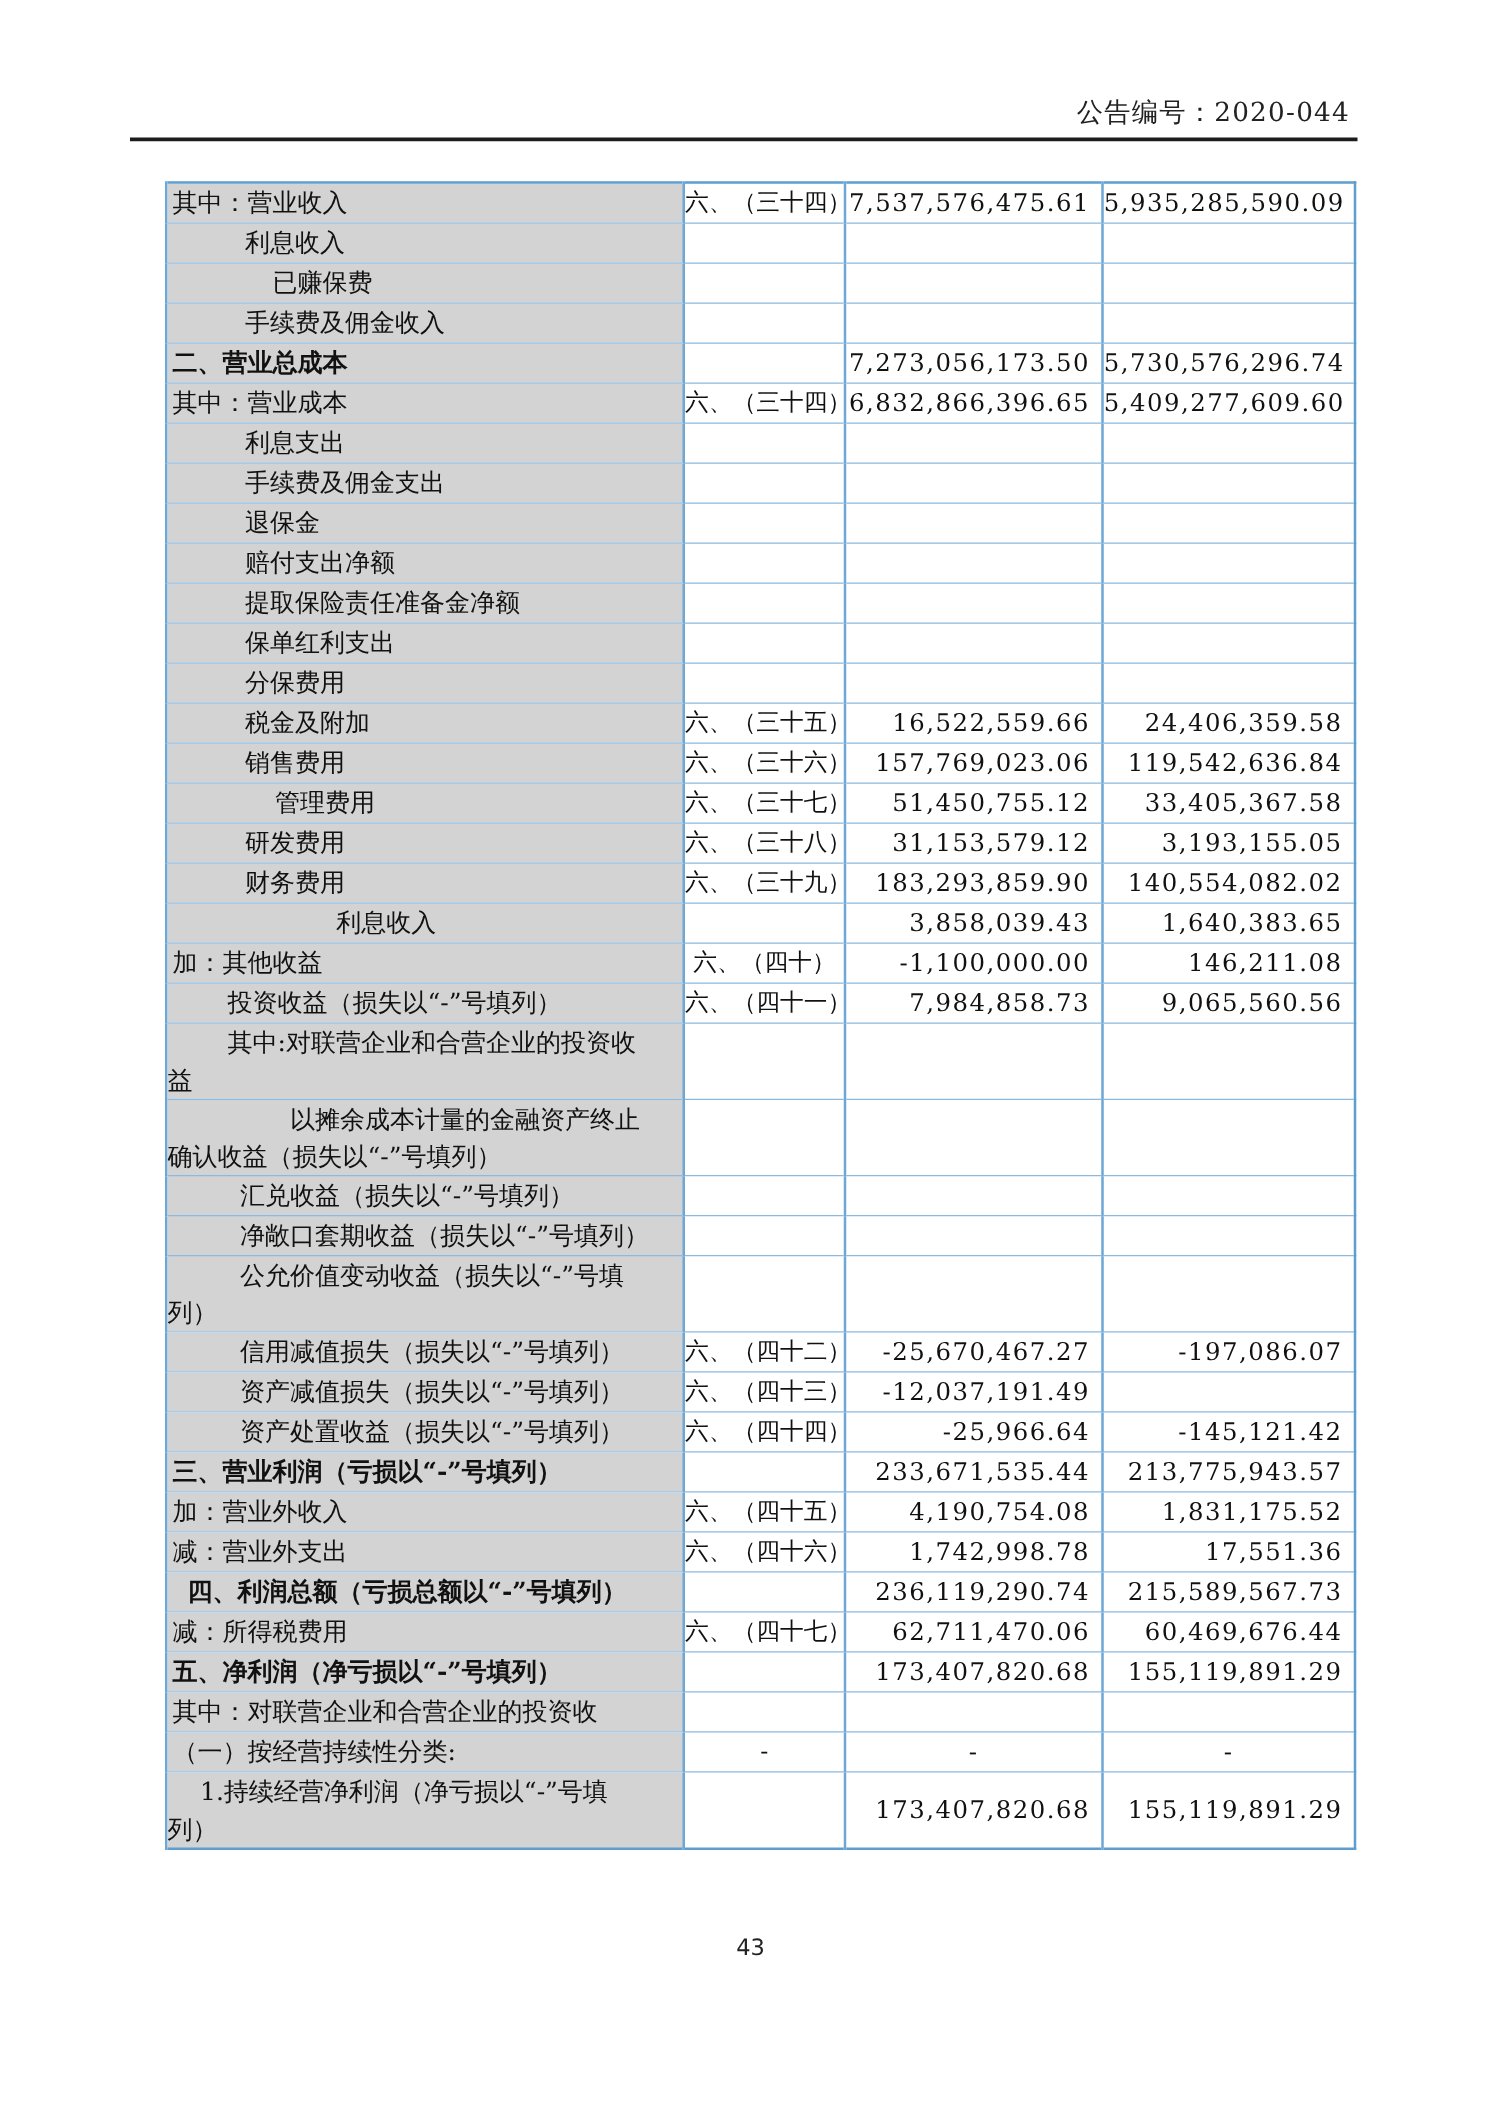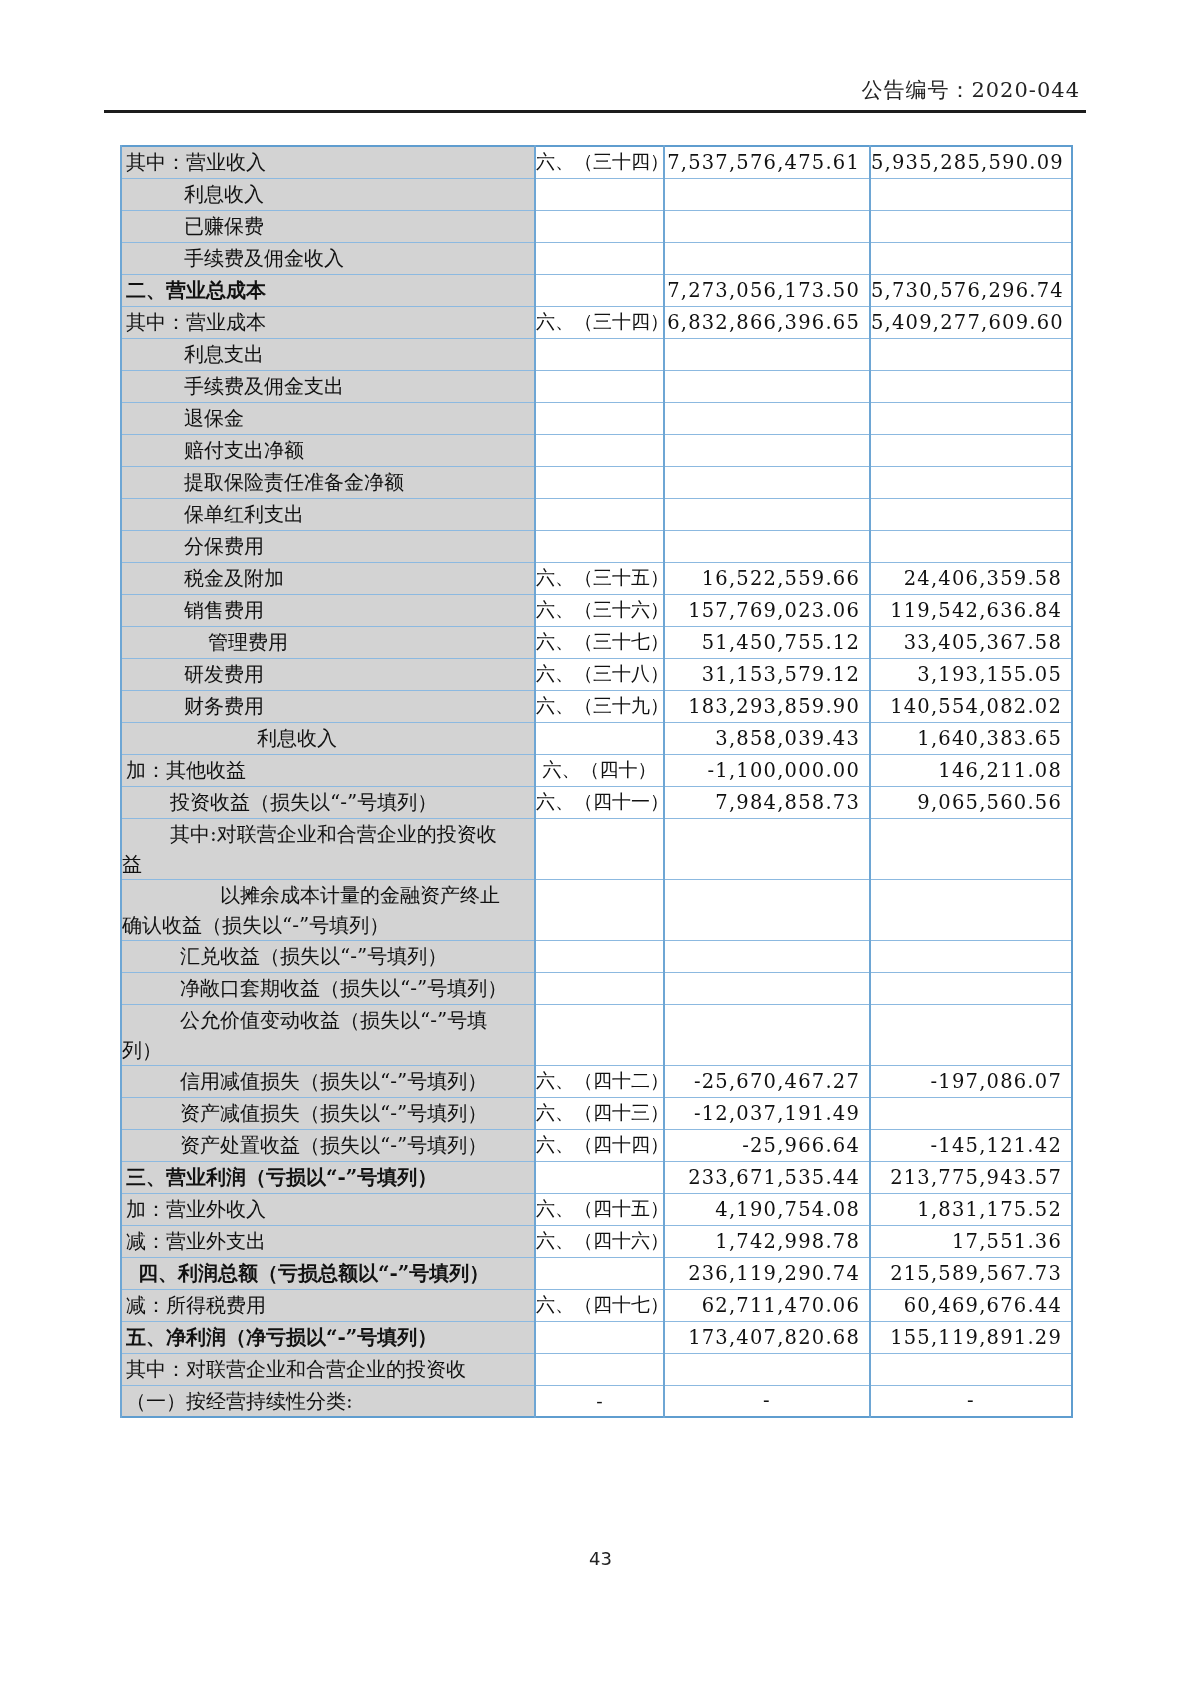--- a/index.html
+++ b/index.html
@@ -10,21 +10,21 @@
   }
   .page-header{
     position:absolute;top:76px;right:120px;
     font-size:21px;letter-spacing:1px;color:#222;
   }
   .header-rule{
     position:absolute;top:110px;left:104px;width:982px;height:2.5px;
     background:#1c1c1c;
   }
   table.fin{
-    position:absolute;top:145px;left:120px;width:951px;
+    position:absolute;top:145px;left:132px;width:951px;
     border-collapse:collapse;table-layout:fixed;
     border:2px solid #5f9dcf;
     font-size:20px;
   }
   td{
     border:1.5px solid #8cb9e0;
     border-left:2px solid #6ea6d4;
     padding:0;vertical-align:middle;
     height:32px;box-sizing:border-box;
     overflow:hidden;white-space:nowrap;
@@ -70,21 +70,21 @@
       <tr>
     <td class="c-item">
           <div style="padding-left: 62px;">利息收入</div>
         </td>
     <td class="c-note"></td>
     <td class="c-val"></td>
     <td class="c-val"></td>
   </tr>
       <tr>
     <td class="c-item">
-          <div style="padding-left: 62px;">已赚保费</div>
+          <div style="padding-left: 62px; margin-left: 22px;">已赚保费</div>
         </td>
     <td class="c-note"></td>
     <td class="c-val"></td>
     <td class="c-val"></td>
   </tr>
       <tr>
     <td class="c-item">
           <div style="padding-left: 62px;">手续费及佣金收入</div>
         </td>
     <td class="c-note"></td>
@@ -351,16 +351,25 @@
     <td class="c-val"></td>
   </tr>
       <tr>
     <td class="c-item">
           <div style="padding-left: 4px;">（一）按经营持续性分类:</div>
         </td>
     <td class="c-note">-</td>
     <td class="c-val ctr">-</td>
     <td class="c-val ctr">-</td>
   </tr>
+      <tr>
+    <td class="c-item">
+          <div style="padding-left: 26px;">1.持续经营净利润（净亏损以“-”号填</div>
+          <div style="padding-left: 0px;">列）</div>
+        </td>
+    <td class="c-note"></td>
+    <td class="c-val">173,407,820.68</td>
+    <td class="c-val">155,119,891.29</td>
+  </tr>
     </tbody>
 </table>
 
 <div class="page-number">43</div>
 
 </body></html>

